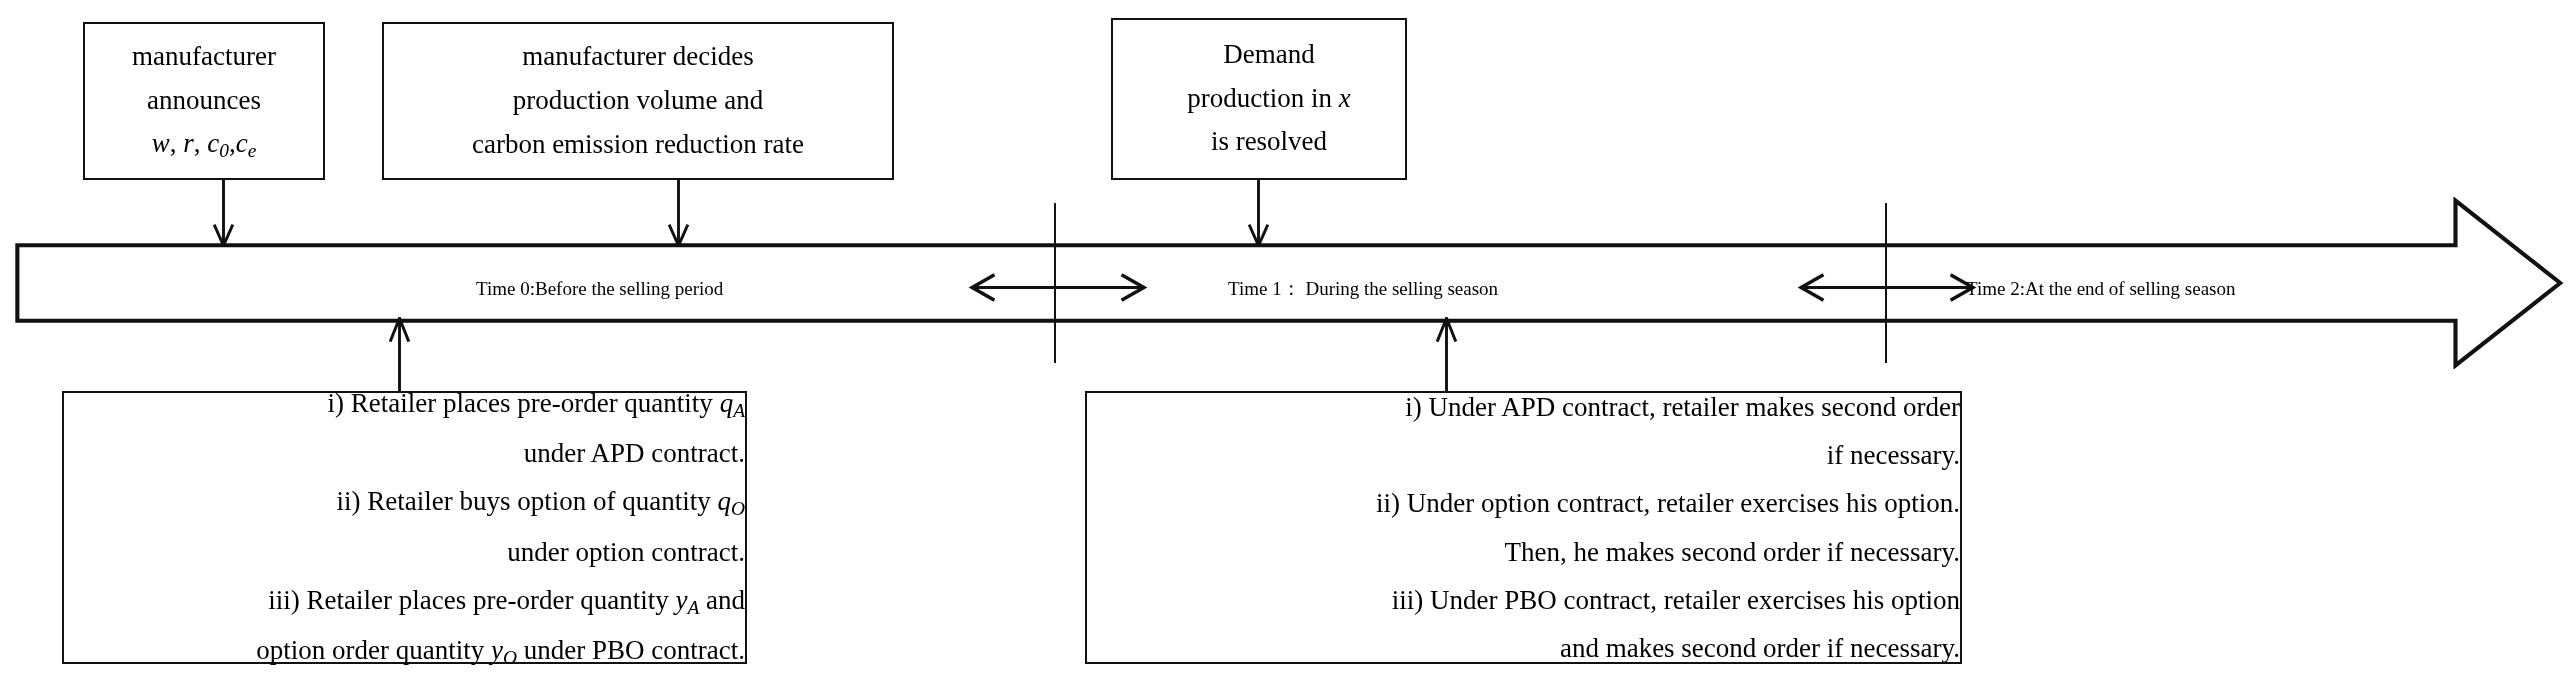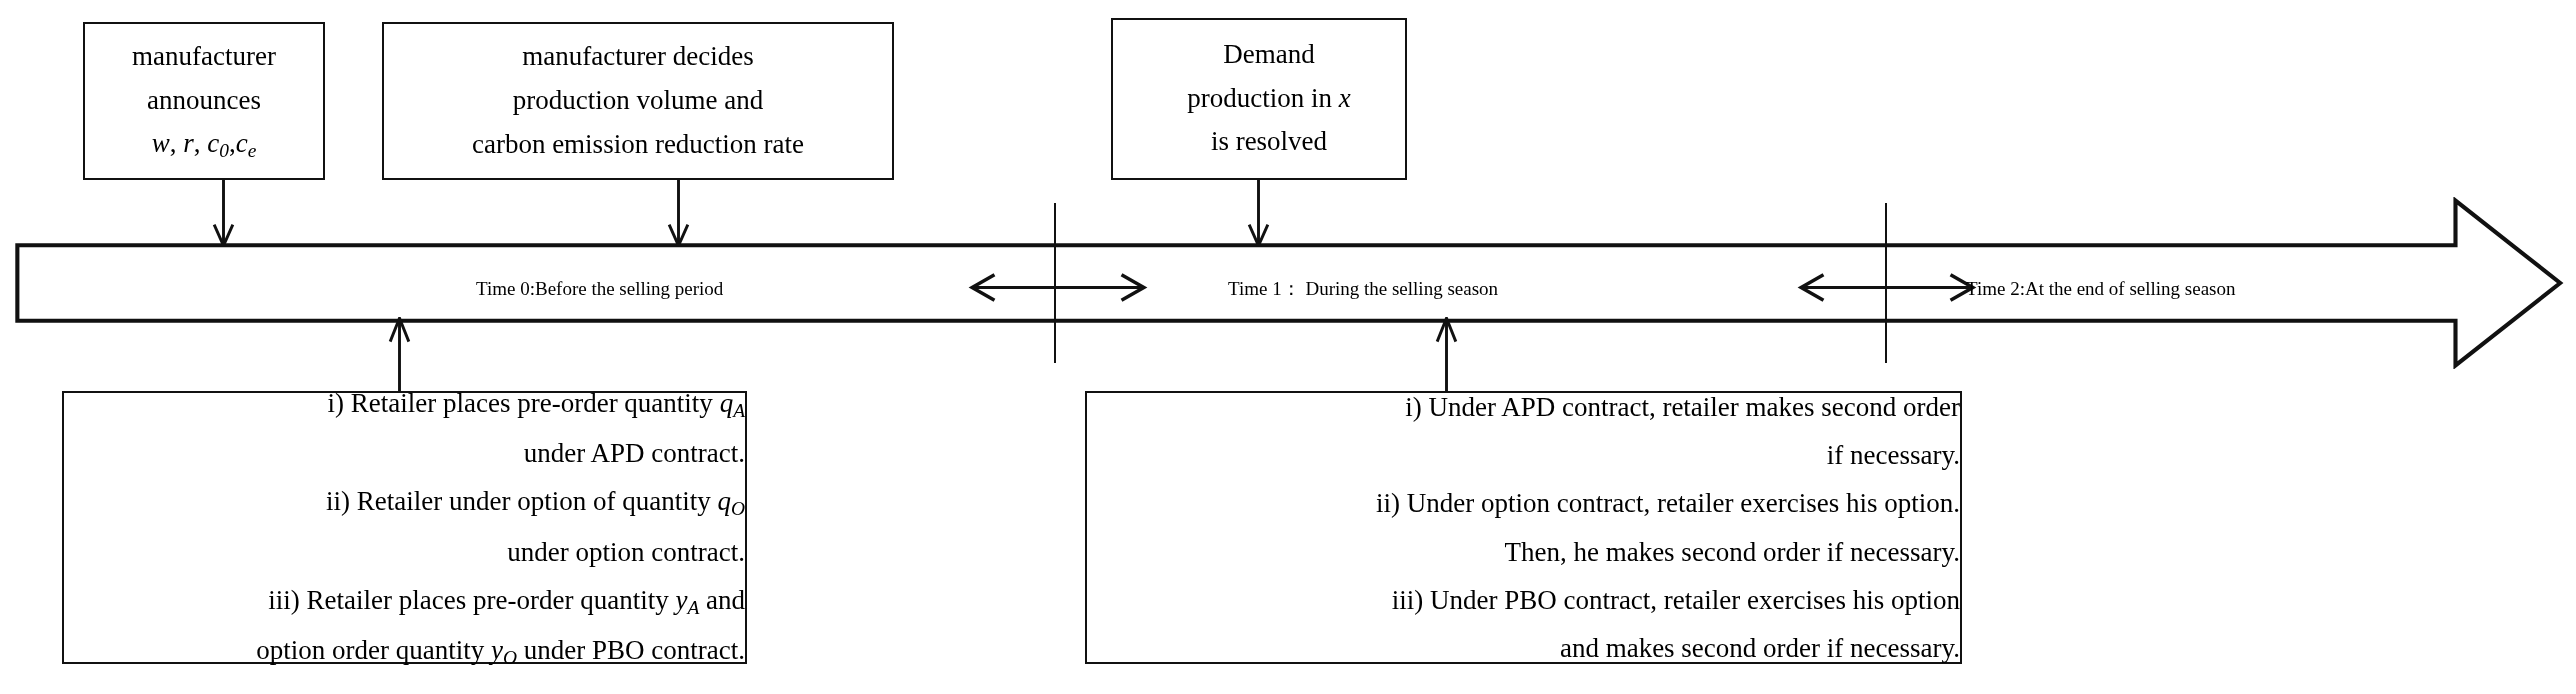--- a/index.html
+++ b/index.html
@@ -197,21 +197,21 @@
   <div class="connector" id="conn-time1">
     <svg viewBox="0 0 60 128" preserveAspectRatio="none">
       <line x1="30" y1="128" x2="30" y2="4" stroke="#111111" stroke-width="5"></line>
       <polyline points="14,42 30,2 46,42" fill="none" stroke="#111111" stroke-width="5"></polyline>
     </svg>
   </div>
 
   <div class="ebox listbox fs-list" id="box-time0-details">
     <div class="line"><span>i) Retailer places pre-order quantity </span><span class="mi">q</span><span class="sub">A</span><span></span></div>
     <div class="line"><span>under APD contract.</span></div>
-    <div class="line"><span>ii) Retailer under option of quantity </span><span class="mi">q</span><span class="sub">O</span><span></span></div>
+    <div class="line"><span>ii) Retailer buys option of quantity </span><span class="mi">q</span><span class="sub">O</span><span></span></div>
     <div class="line"><span>under option contract.</span></div>
     <div class="line"><span>iii) Retailer places pre-order quantity </span><span class="mi">y</span><span class="sub">A</span><span>  and</span></div>
     <div class="line"><span>option order quantity </span><span class="mi">y</span><span class="sub">O</span><span> under PBO contract.</span></div>
   </div>
 
   <div class="ebox listbox fs-list" id="box-time1-details">
     <div class="line">i) Under APD contract, retailer makes  second order</div>
     <div class="line">if necessary.</div>
     <div class="line">ii) Under option contract, retailer exercises his option.</div>
     <div class="line">Then, he makes second order if necessary.</div>

